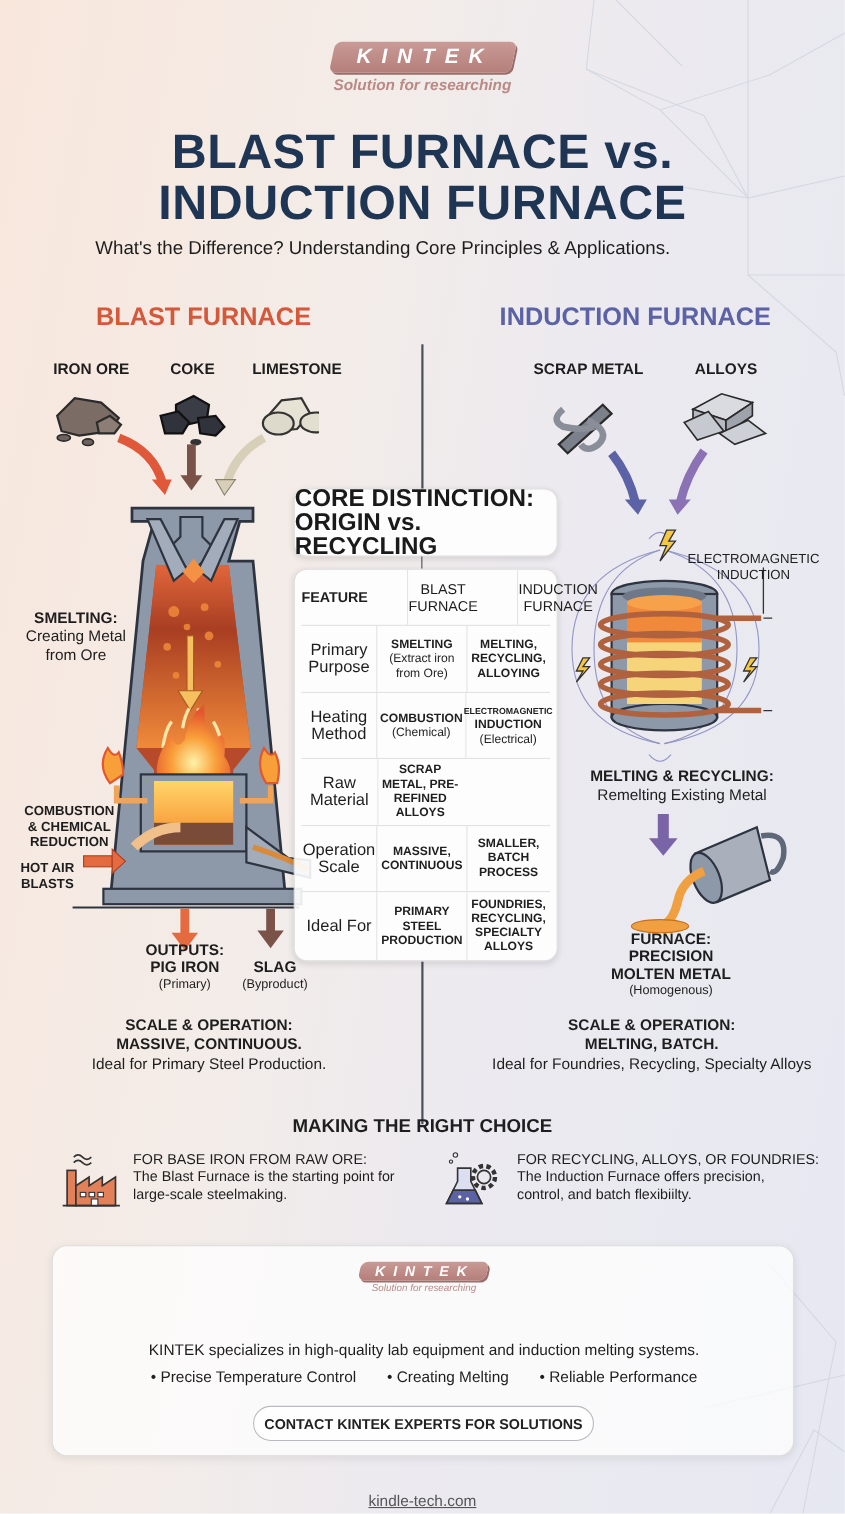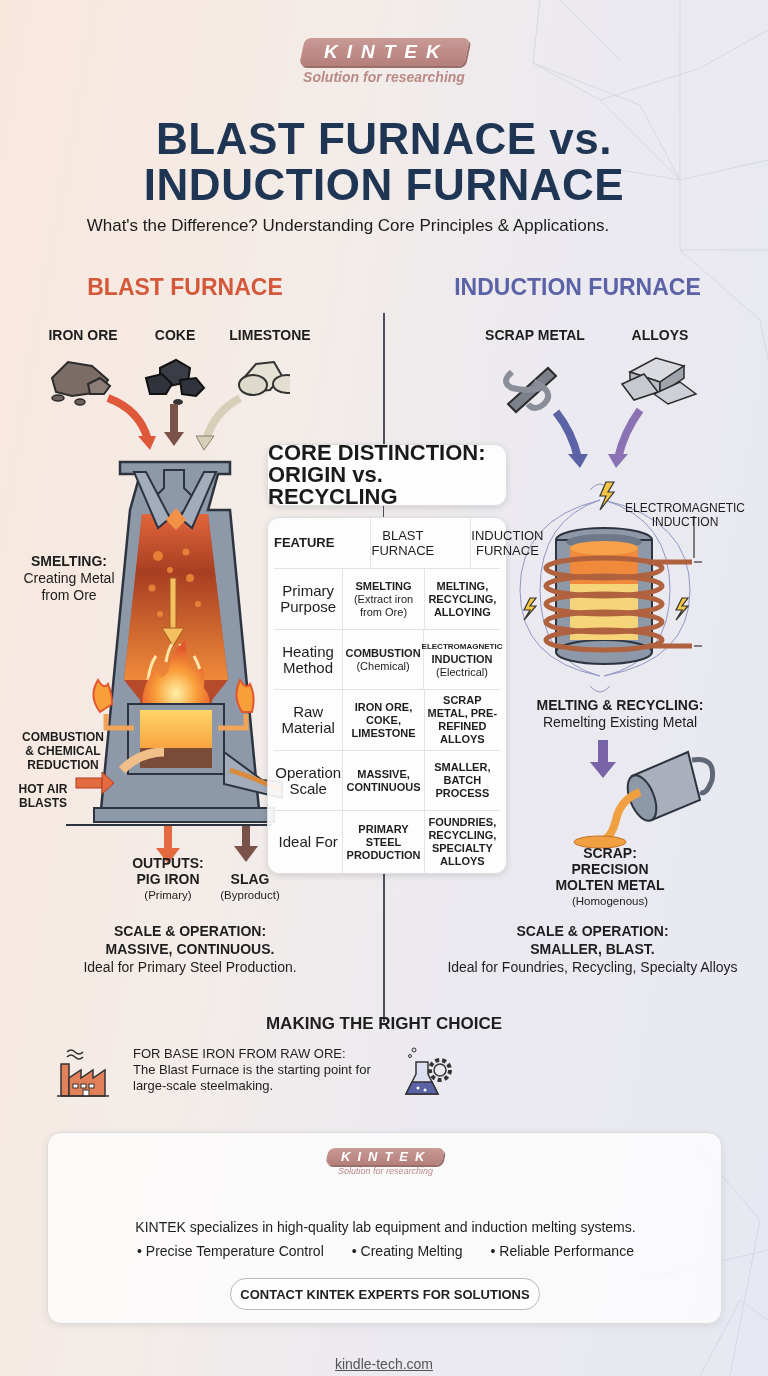--- a/index.html
+++ b/index.html
@@ -55,21 +55,21 @@
   .hdr .c1 { font-weight: 700; font-size: 13px; }
   .hdr .c2, .hdr .c3 { font-size: 13px; font-weight: 400; line-height: 15px; }
   .sub { font-weight: 400; display: block; }
   .tiny { font-size: 8px; }
 
   
   .scale { position: absolute; text-align: center; font-size: 14px; line-height: 18px; }
   .scale b { font-weight: 700; display: block; }
 
   .choice-title { position: absolute; left: 0; width: 768px; top: 1014px; text-align: center; font-size: 17px; font-weight: 700; }
-  .choice { position: absolute; display: flex; gap: 22px; }
+  .choice { position: absolute; display: flex; gap: 10px; }
   .choice-text { font-size: 13px; line-height: 16px; }
   .choice-text b { display: block; font-weight: 700; }
 
   .cta-card {
     position: absolute; left: 47px; top: 1132px; width: 675px; height: 192px;
     background: rgba(255,255,255,0.75); border-radius: 14px; border: 1px solid #dcdcdc;
     box-shadow: 0 2px 8px rgba(0,0,0,0.08);
   }
   .cta-title { position: absolute; left: 0; width: 675px; top: 63px; text-align: center; font-weight: 700; font-size: 16px; }
   .cta-desc { position: absolute; left: 0; width: 675px; top: 86px; text-align: center; font-size: 14px; }
@@ -309,21 +309,21 @@
     <ellipse cx="600" cy="842" rx="26" ry="6" fill="#f0a040" stroke="#c27020" stroke-width="1"></ellipse>
   </g>
 </svg>
 
 <div class="lbl" style="left:620px;width:130px;top:501px;font-size:12px;line-height:14px;font-weight:400;">ELECTROMAGNETIC</div>
 <div class="lbl" style="left:620px;width:130px;top:515px;font-size:12px;line-height:14px;font-weight:400;">INDUCTION</div>
 
 <div class="lbl" style="left:520px;width:200px;top:697px;">MELTING &amp; RECYCLING:</div>
 <div class="lbl norm" style="left:520px;width:200px;top:714px;">Remelting Existing Metal</div>
 
-<div class="lbl" style="left:540px;width:140px;top:845px;">SCRAP:</div>
+<div class="lbl" style="left:540px;width:140px;top:845px;">FURNACE:</div>
 <div class="lbl" style="left:540px;width:140px;top:861px;">PRECISION</div>
 <div class="lbl" style="left:540px;width:140px;top:877px;">MOLTEN METAL</div>
 <div class="lbl norm" style="left:540px;width:140px;top:893px;font-size:11.5px;">(Homogenous)</div>
 
 <div class="core-box">
   <div>CORE DISTINCTION:</div>
   <div>ORIGIN vs. RECYCLING</div>
 </div>
 
 <div class="table-card">
@@ -347,21 +347,20 @@
       <span class="sub">(Chemical)</span>
     </div>
     <div class="tcell c3" style="flex-direction:column;">
       <span class="tiny">ELECTROMAGNETIC</span>
       <span>INDUCTION</span>
       <span class="sub">(Electrical)</span>
     </div>
   </div>
   <div class="trow" style="height:61px;">
     <div class="tcell c1">Raw Material</div>
-    <div class="tcell c2">IRON ORE, COKE, LIMESTONE</div>
     <div class="tcell c3">SCRAP METAL, PRE-REFINED ALLOYS</div>
   </div>
   <div class="trow" style="height:60px;">
     <div class="tcell c1">Operation Scale</div>
     <div class="tcell c2">MASSIVE, CONTINUOUS</div>
     <div class="tcell c3">SMALLER, BATCH PROCESS</div>
   </div>
   <div class="trow" style="height:62px;">
     <div class="tcell c1">Ideal For</div>
     <div class="tcell c2">PRIMARY STEEL PRODUCTION</div>
@@ -369,21 +368,21 @@
   </div>
 </div>
 
 <div class="scale" style="left:40px;width:300px;top:922px;">
   <b>SCALE &amp; OPERATION:</b>
   <b>MASSIVE, CONTINUOUS.</b>
   <span>Ideal for Primary Steel Production.</span>
 </div>
 <div class="scale" style="left:420px;width:345px;top:922px;">
   <b>SCALE &amp; OPERATION:</b>
-  <b>SMALLER, BLAST.</b>
+  <b>MELTING, BATCH.</b>
   <span>Ideal for Foundries, Recycling, Specialty Alloys</span>
 </div>
 
 <div class="choice-title">MAKING THE RIGHT CHOICE</div>
 
 <div class="choice" style="left:55px;top:1046px;">
   <svg width="56" height="54" viewBox="0 0 56 54">
     <path d="M12,6 Q16,2 20,6 Q24,10 28,6" stroke="#333" stroke-width="1.5" fill="none"></path>
     <path d="M12,11 Q16,7 20,11 Q24,15 28,11" stroke="#333" stroke-width="1.5" fill="none"></path>
     <rect x="6" y="18" width="8" height="32" fill="#e2805a" stroke="#333" stroke-width="1.5"></rect>
@@ -407,20 +406,25 @@
     <circle cx="8" cy="10" r="1.5" fill="none" stroke="#333"></circle>
     <g transform="translate(38,24)">
       <circle r="10" fill="none" stroke="#333" stroke-width="4" stroke-dasharray="4 3"></circle>
       <circle r="6" fill="#e9e9ef" stroke="#333" stroke-width="1.5"></circle>
     </g>
     <path d="M14,16 L26,16 L26,28 L36,48 L4,48 L14,28 Z" fill="#dcdff2" stroke="#333" stroke-width="1.5"></path>
     <path d="M10,36 L30,36 L36,48 L4,48 Z" fill="#5b63a6" stroke="#333" stroke-width="1.5"></path>
     <circle cx="16" cy="42" r="1.5" fill="#fff"></circle>
       <circle cx="23" cy="44" r="1.5" fill="#fff"></circle>
   </svg>
+  <div class="choice-text">
+    <b style="font-weight:400;">FOR RECYCLING, ALLOYS, OR FOUNDRIES:</b>
+    <div>The Induction Furnace offers precision,</div>
+    <div>control, and batch flexibiilty.</div>
+  </div>
 </div>
 
 <div class="cta-card">
   <div style="position:absolute;left:0;width:675px;top:14px;text-align:center;">
     <div class="logo-badge" style="font-size:13px;padding:1px 12px 1px 14px;letter-spacing:7px;"><span>KINTEK</span></div>
     <div class="logo-tag" style="font-size:9px;font-weight:400;margin-top:1px;">Solution for researching</div>
   </div>
   <div class="cta-desc">KINTEK specializes in high-quality lab equipment and induction melting systems.</div>
   <div class="cta-bullets">
     <span>• Precise Temperature Control</span>

